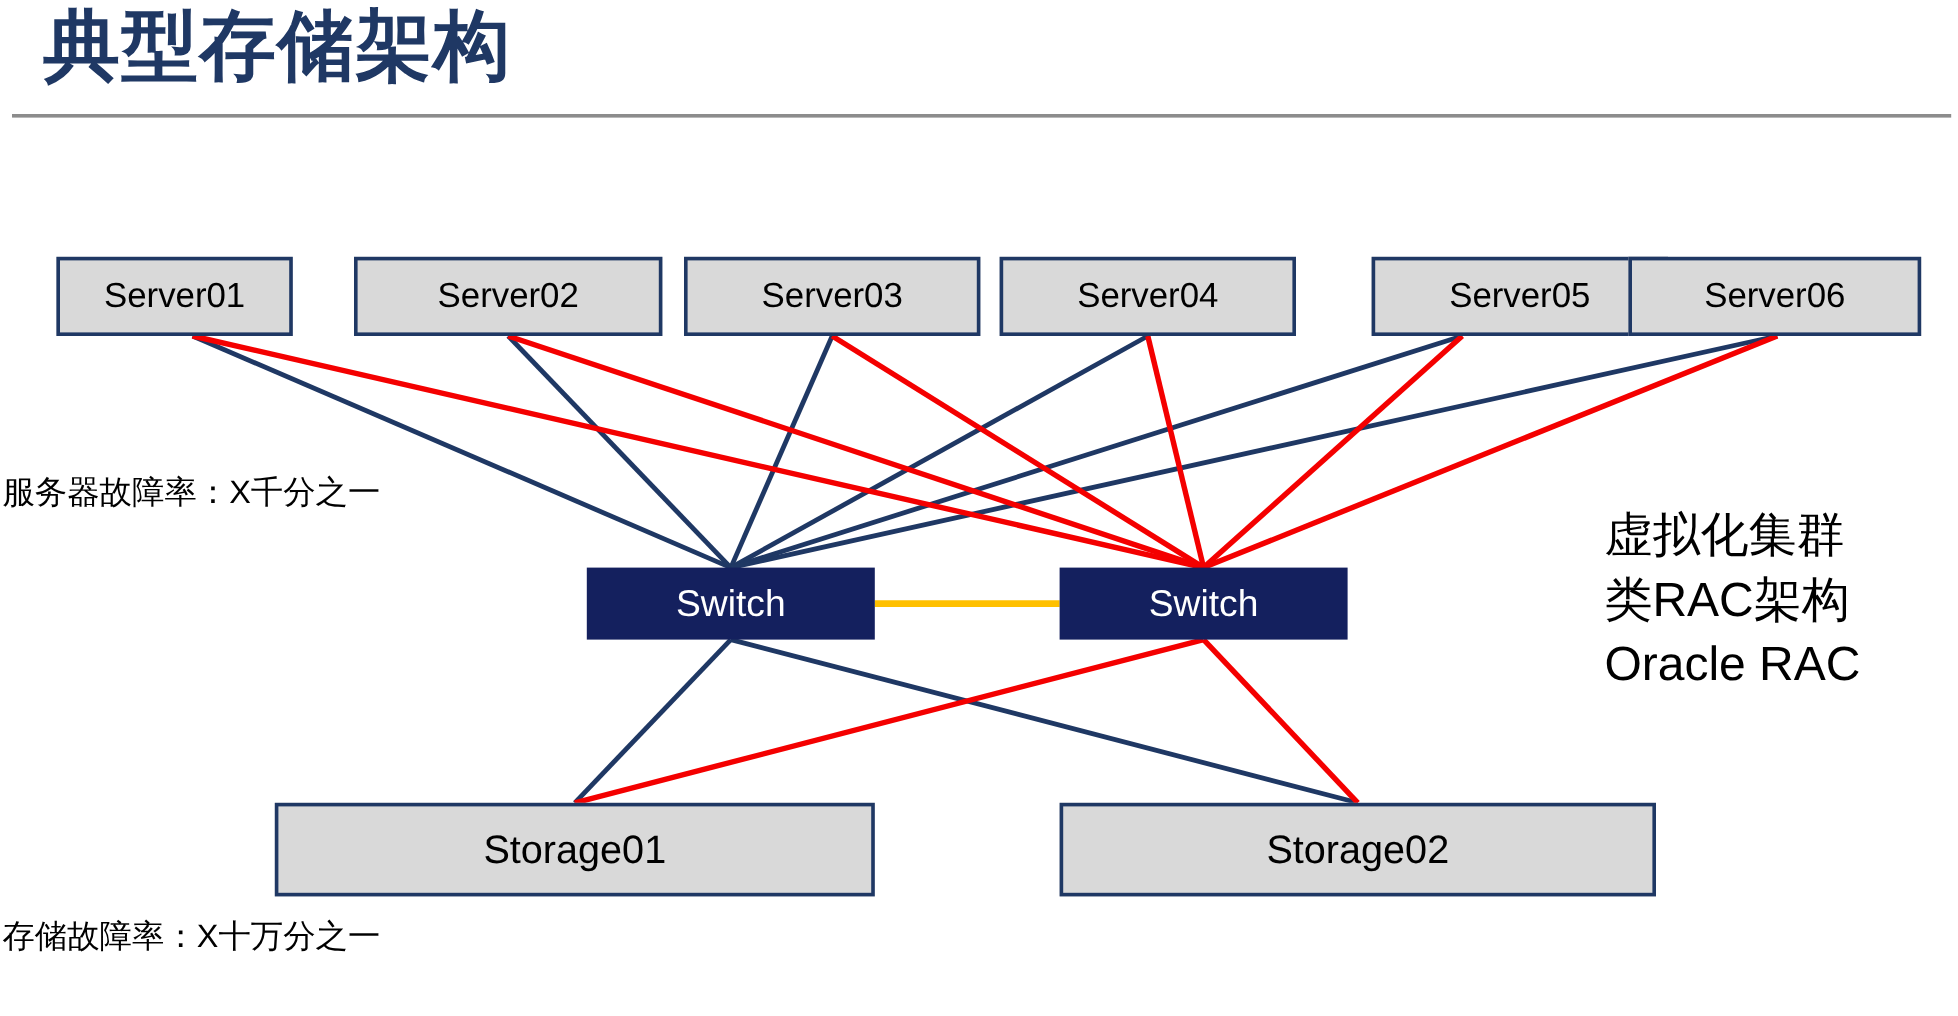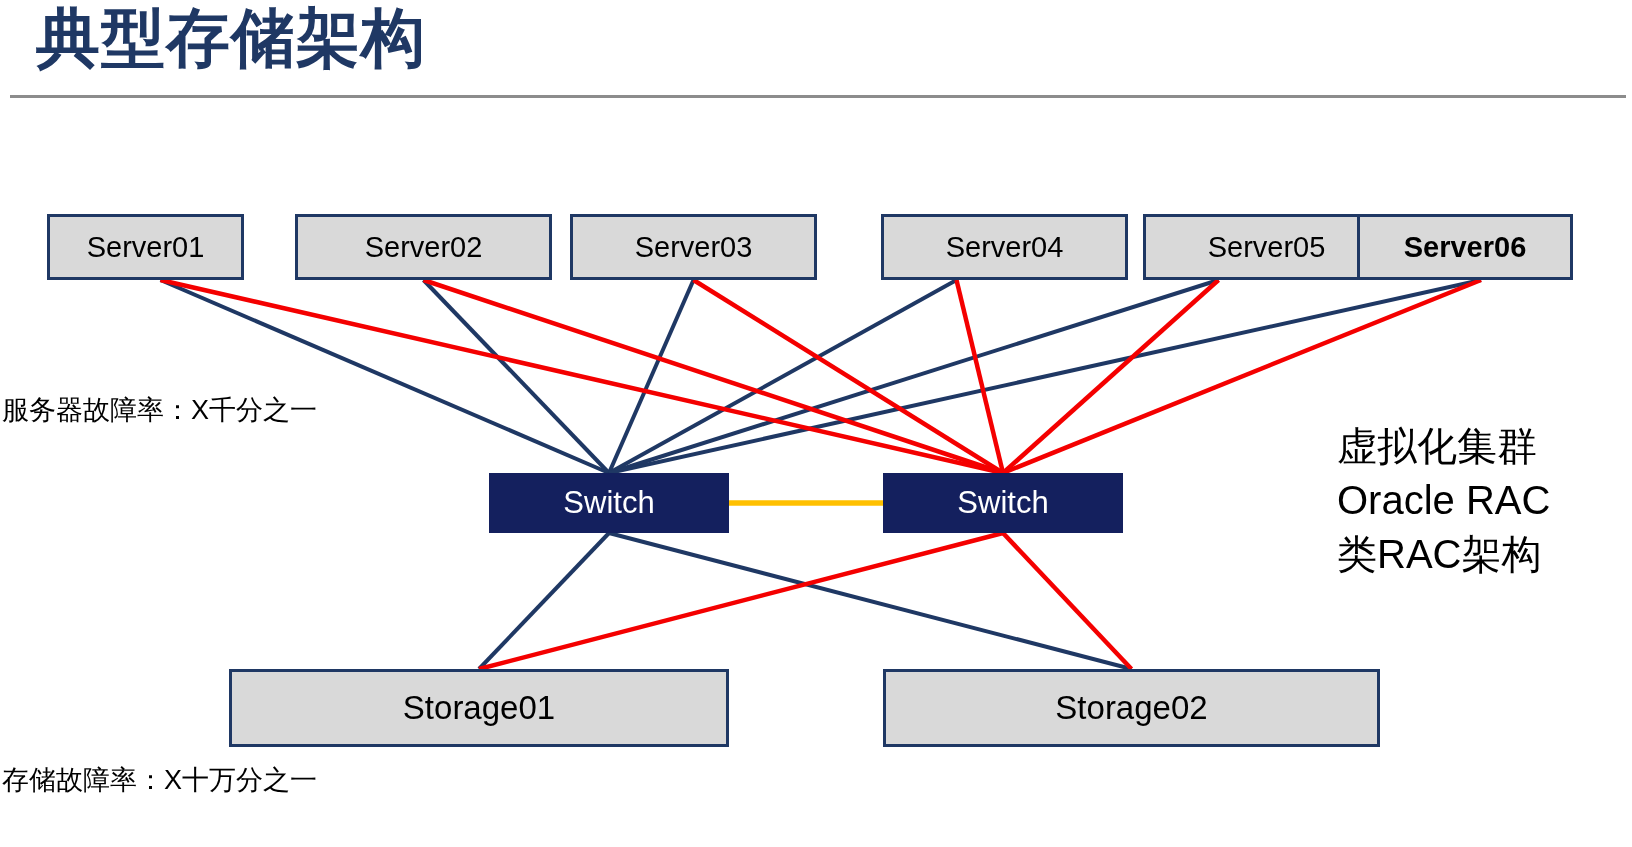--- a/index.html
+++ b/index.html
@@ -26,23 +26,23 @@
   }
   .graybox{
     background:var(--box-fill);
     border:3px solid var(--box-border);
     color:#000;
   }
   .server{top:214px;height:66px;font-size:29px;}
   .s1{left:47px;width:197px;}
   .s2{left:295px;width:257px;}
   .s3{left:570px;width:247px;}
-  .s4{left:833px;width:247px;margin-left:48px;}
+  .s4{left:833px;width:247px;}
   .s5{left:1095px;width:247px;margin-left:48px;}
-  .s6{left:1357px;width:216px;font-weight:bold;}
+  .s6{left:1357px;width:244px;}
 
   .switch{
     top:473px;width:240px;height:60px;
     background:var(--switch-fill);
     color:var(--switch-text);
     font-size:31px;
   }
   .sw1{left:489px;}
   .sw2{left:883px;}
 
@@ -121,17 +121,17 @@
   </div>
   <div class="node graybox storage st2">
     <span>Storage02</span>
   </div>
 
   <div class="side-label label-top">服务器故障率：X千分之一</div>
   <div class="side-label label-bottom">存储故障率：X十万分之一</div>
 
   <div class="annotation">
     <div>虚拟化集群</div>
+    <div>类RAC架构</div>
     <div>Oracle RAC</div>
-    <div>类RAC架构</div>
   </div>
 
 </div>
 
 </body></html>

